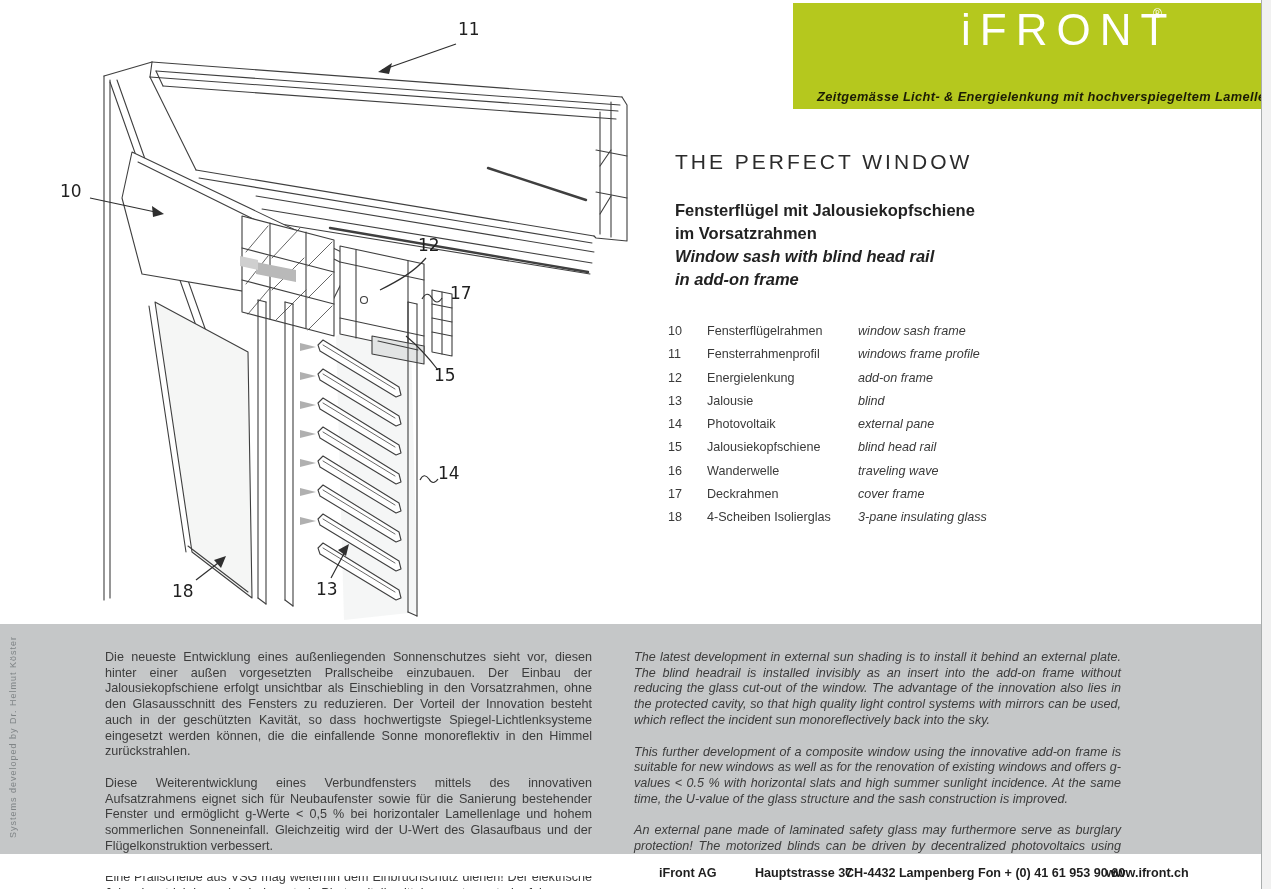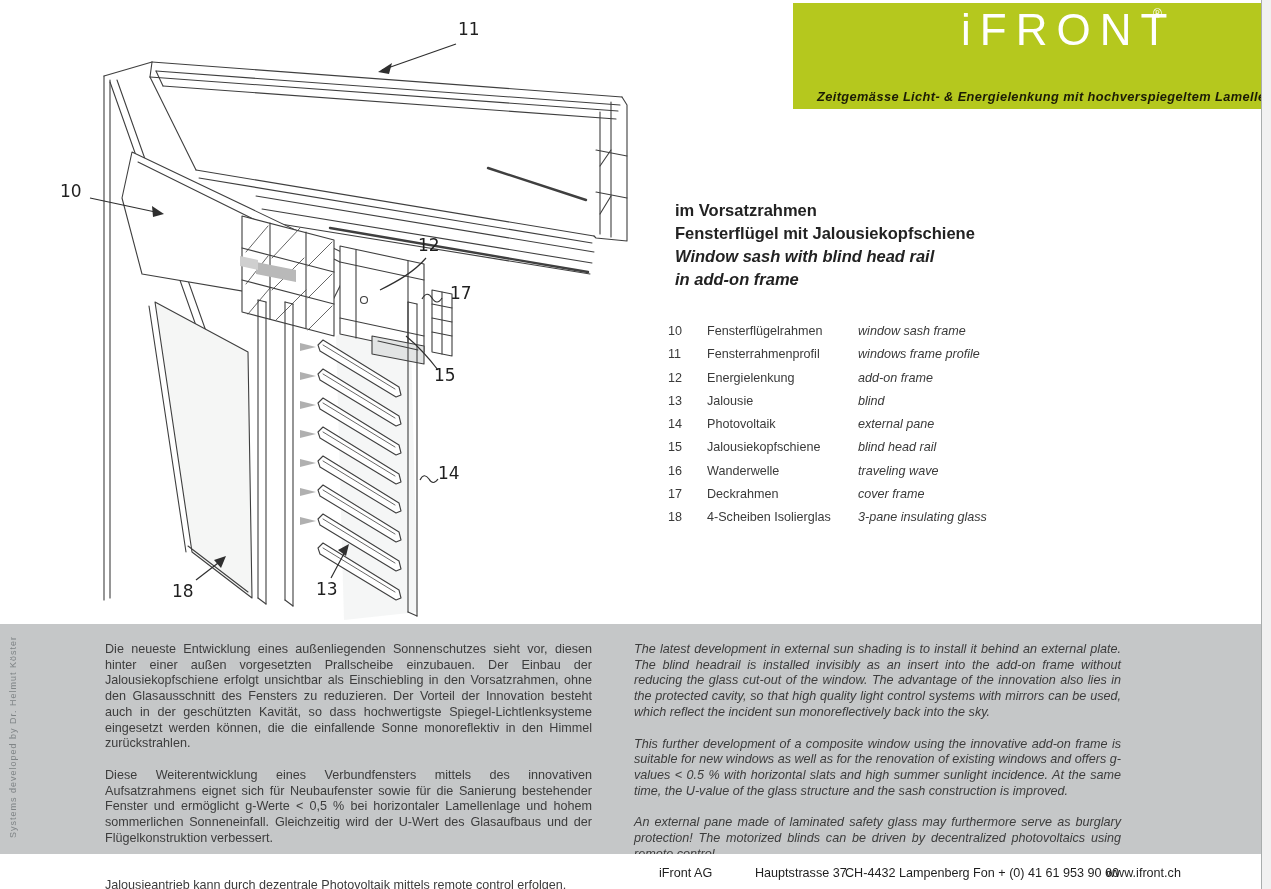--- a/index.html
+++ b/index.html
@@ -36,29 +36,29 @@
   .callout{position:absolute;font-size:17px;color:#1f1f1f;font-family:"DejaVu Sans","Liberation Sans",sans-serif;}
   .c10{left:60px;top:181px;}  .c11{left:458px;top:19px;}
   .c12{left:418px;top:235px;} .c17{left:450px;top:283px;}
   .c15{left:434px;top:365px;} .c14{left:438px;top:463px;}
   .c18{left:172px;top:581px;} .c13{left:316px;top:579px;}
 
   
   .band{position:absolute;left:0;top:624px;width:1262px;height:230px;background:#c5c7c8;}
   .col{position:absolute;top:10px;width:487px;font-size:12.6px;line-height:15.7px;
        color:#3c3c3c;text-align:justify;}
-  .col p{margin:8px 0 16px 0;}
+  .col p{margin:16px 0 16px 0;}
   .col-de{left:105px;}
   .col-en{left:634px;font-style:italic;}
   .credit{position:absolute;left:8px;top:838px;transform:rotate(-90deg);transform-origin:left top;
           white-space:nowrap;font-size:9px;letter-spacing:1px;color:#7f8486;}
 
   
   .footer{position:absolute;left:0;top:854px;width:1262px;height:22px;background:#ffffff;
-          font-size:12.6px;font-weight:normal;color:#1e1e1e;}
+          font-size:12.6px;font-weight:bold;color:#1e1e1e;}
   .footer span{position:absolute;top:12px;white-space:nowrap;}
   .f1{left:659px;} .f2{left:755px;} .f3{left:845px;} .f4{left:1106px;}
 </style>
 </head>
 <body>
 
 <div id="page">
 
   <div class="diagram">
     <svg width="670" height="625" viewBox="0 0 670 625">
@@ -222,23 +222,24 @@
           <path d="M6,40 L26,30 L34,34 L14,44 Z"></path>
           <path d="M20,38 L40,28 L48,33 L28,43 Z"></path>
           <path d="M34,37 L54,27 L62,33 L42,43 Z"></path>
           <path d="M48,36 L66,28 L70,35 L54,42 Z"></path>
         </g>
       </svg>
     </div>
     <div class="banner-sub">Zeitgemässe Licht- &amp; Energielenkung mit hochverspiegeltem Lamellenprofil</div>
   </div>
 
+  <div class="kicker">THE PERFECT WINDOW</div>
   <div class="title-block">
+    <div class="title-de">Fensterflügel mit Jalousiekopfschiene</div>
     <div class="title-de">im Vorsatzrahmen</div>
-    <div class="title-de">Fensterflügel mit Jalousiekopfschiene</div>
     <div class="title-en">Window sash with blind head rail</div>
     <div class="title-en">in add-on frame</div>
   </div>
 
   <div class="parts">
     <div class="part-row">
         <span>10</span>
         <span>Fensterflügelrahmen</span>
         <span class="part-en">window sash frame</span>
       </div>

